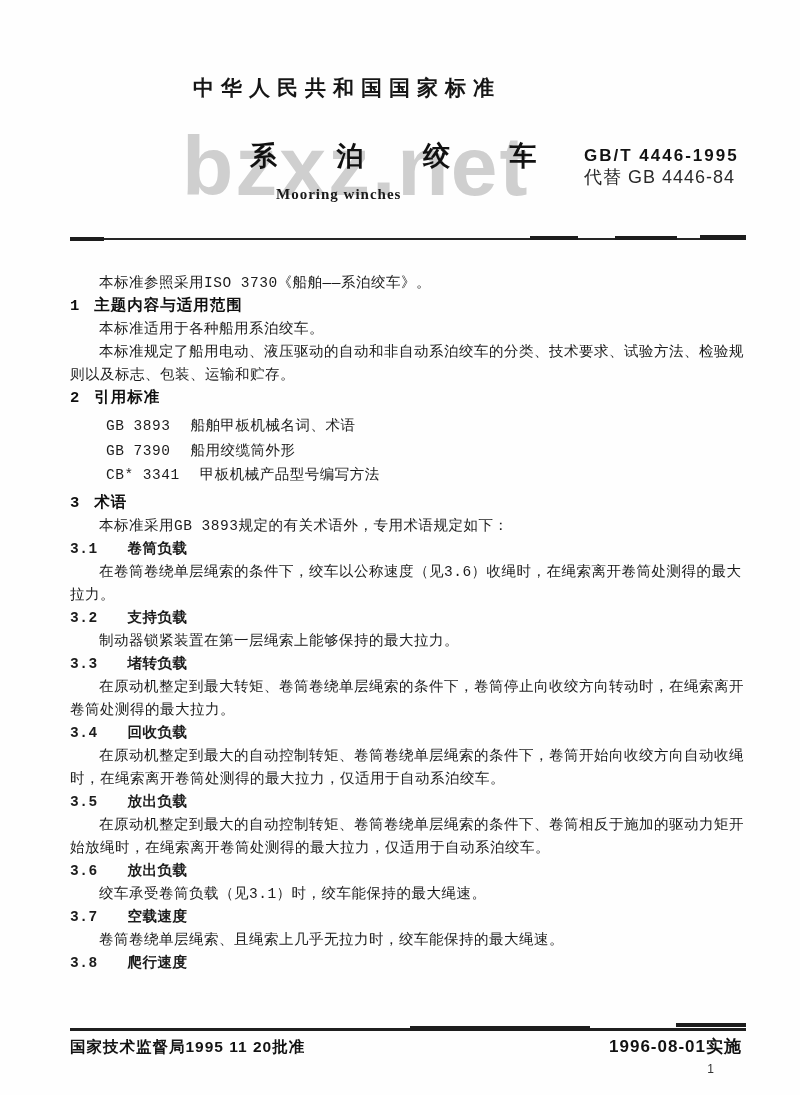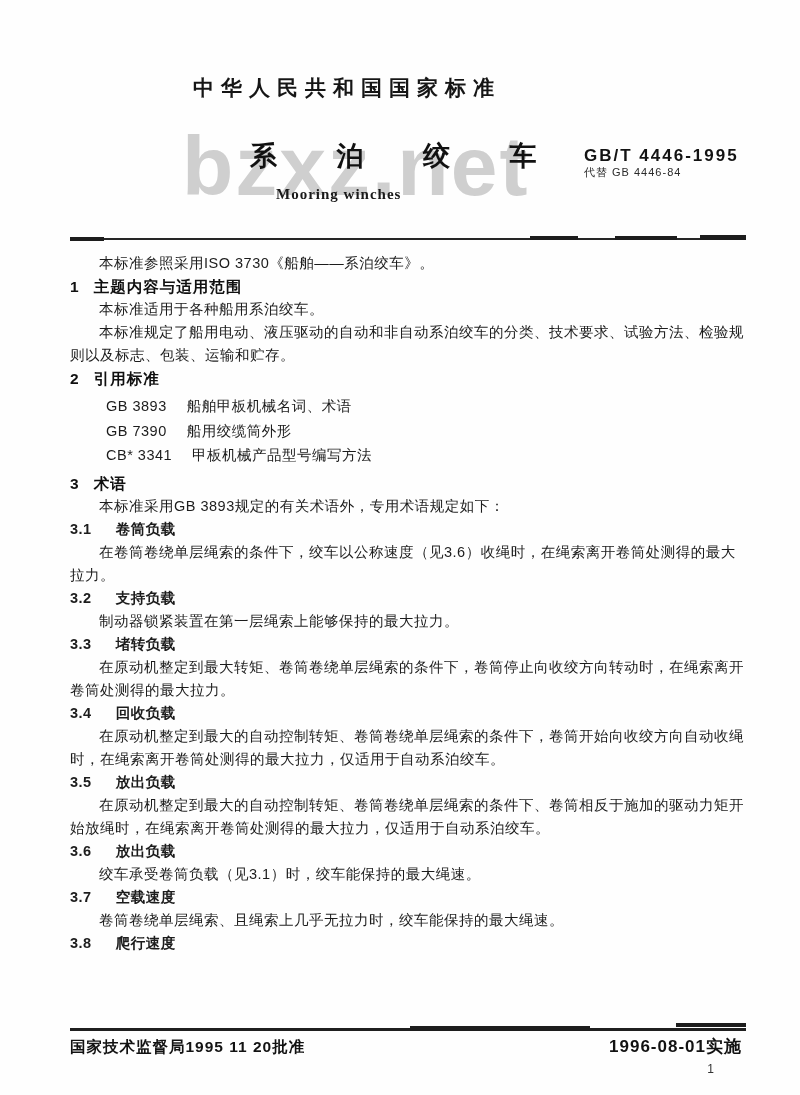--- a/index.html
+++ b/index.html
@@ -27,21 +27,21 @@
     color:#151515;
   }
   .std-num{
     left:584px;top:114px;
     font-size:17px;font-weight:700;letter-spacing:2px;
     color:#131313;
     margin-top:32px;
   }
   .replaces{
     left:584px;top:165px;
-    font-size:11px;letter-spacing:1px;color:#2a2a2a;
+    font-size:18px;letter-spacing:1px;color:#2a2a2a;
   }
   .title-cn{
     left:250px;top:138px;
     font-size:27px;font-weight:700;letter-spacing:26px;
     color:#111;white-space:nowrap;
   }
   .title-en{
     left:276px;top:186px;
     font-size:15px;font-weight:700;
     font-family:"Liberation Serif","DejaVu Serif",serif;
@@ -52,34 +52,34 @@
   .blob{position:absolute;background:#1d1d1d;z-index:3;}
   .blob.b1{left:70px;top:237px;width:34px;height:4px;}
   .blob.b2{left:530px;top:236px;width:48px;height:4px;}
   .blob.b3{left:615px;top:236px;width:62px;height:4px;}
   .blob.b4{left:700px;top:235px;width:46px;height:5px;}
   .rule-bottom{position:absolute;left:70px;top:1028px;width:676px;height:3px;background:#1f1f1f;z-index:2;}
   .blob.b5{left:410px;top:1026px;width:180px;height:5px;}
   .blob.b6{left:676px;top:1023px;width:70px;height:4px;}
   
   .doc-body{
-    position:absolute;left:70px;top:252px;width:678px;z-index:2;
-    font-size:14.5px;line-height:23px;letter-spacing:.5px;
+    position:absolute;left:70px;top:272px;width:678px;z-index:2;
+    font-size:14.5px;line-height:23px;letter-spacing:.5px;font-family:Liberation Mono, monospace;
   }
   .doc-body p{margin:0;}
   .indent{text-indent:2em;}
   .sec-h{
     font-size:15.5px;font-weight:700;letter-spacing:1px;
     margin:17px 0 13px 0;color:#101010;
   }
   .sec-h .num{margin-right:14px;}
   .refs{margin:4px 0 4px 36px;line-height:24.5px;}
   .ref-code{margin-right:20px;white-space:nowrap;}
   .term-h{font-weight:700;margin:0;}
-  .term-h .num{margin-right:24px;font-weight:700;}
+  .term-h .num{margin-right:30px;font-weight:700;}
   
   .ftr-left{
     position:absolute;left:70px;top:1037px;z-index:2;
     font-size:15.5px;font-weight:700;letter-spacing:1px;color:#121212;
   }
   .ftr-right{
     position:absolute;right:58px;top:1035px;z-index:2;
     font-size:17px;font-weight:700;letter-spacing:1px;color:#121212;
   }
   .page-num{

